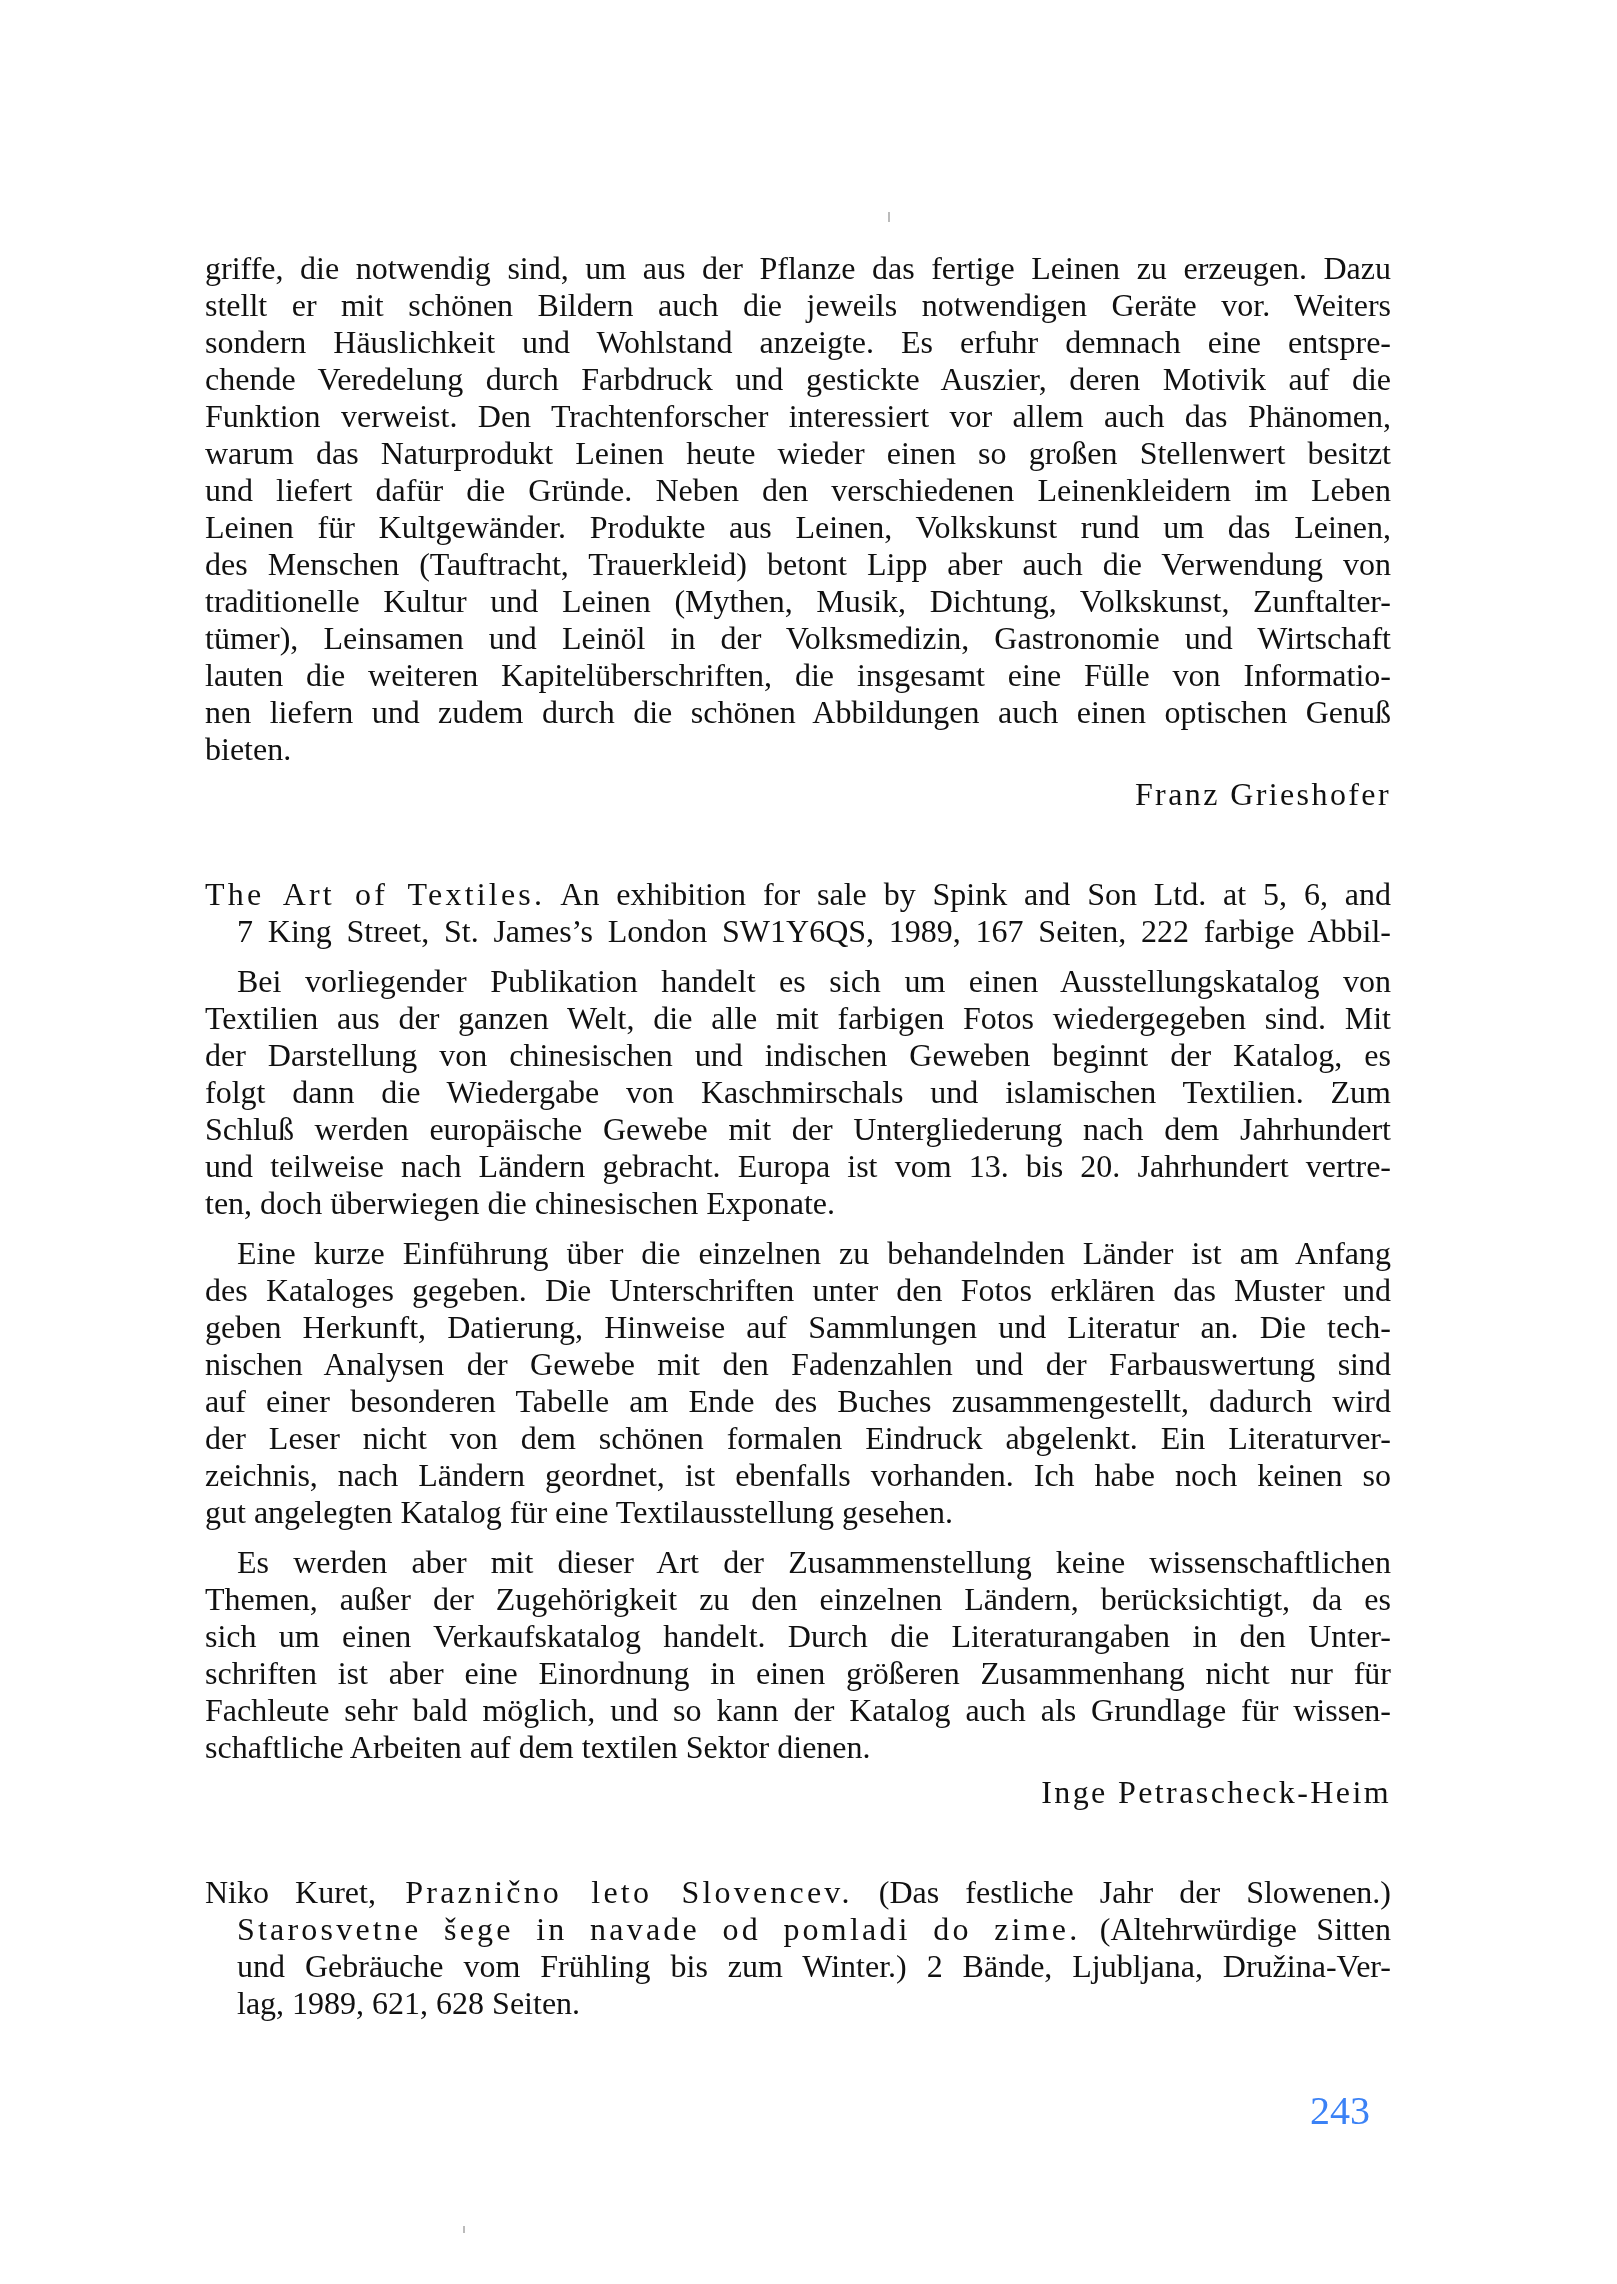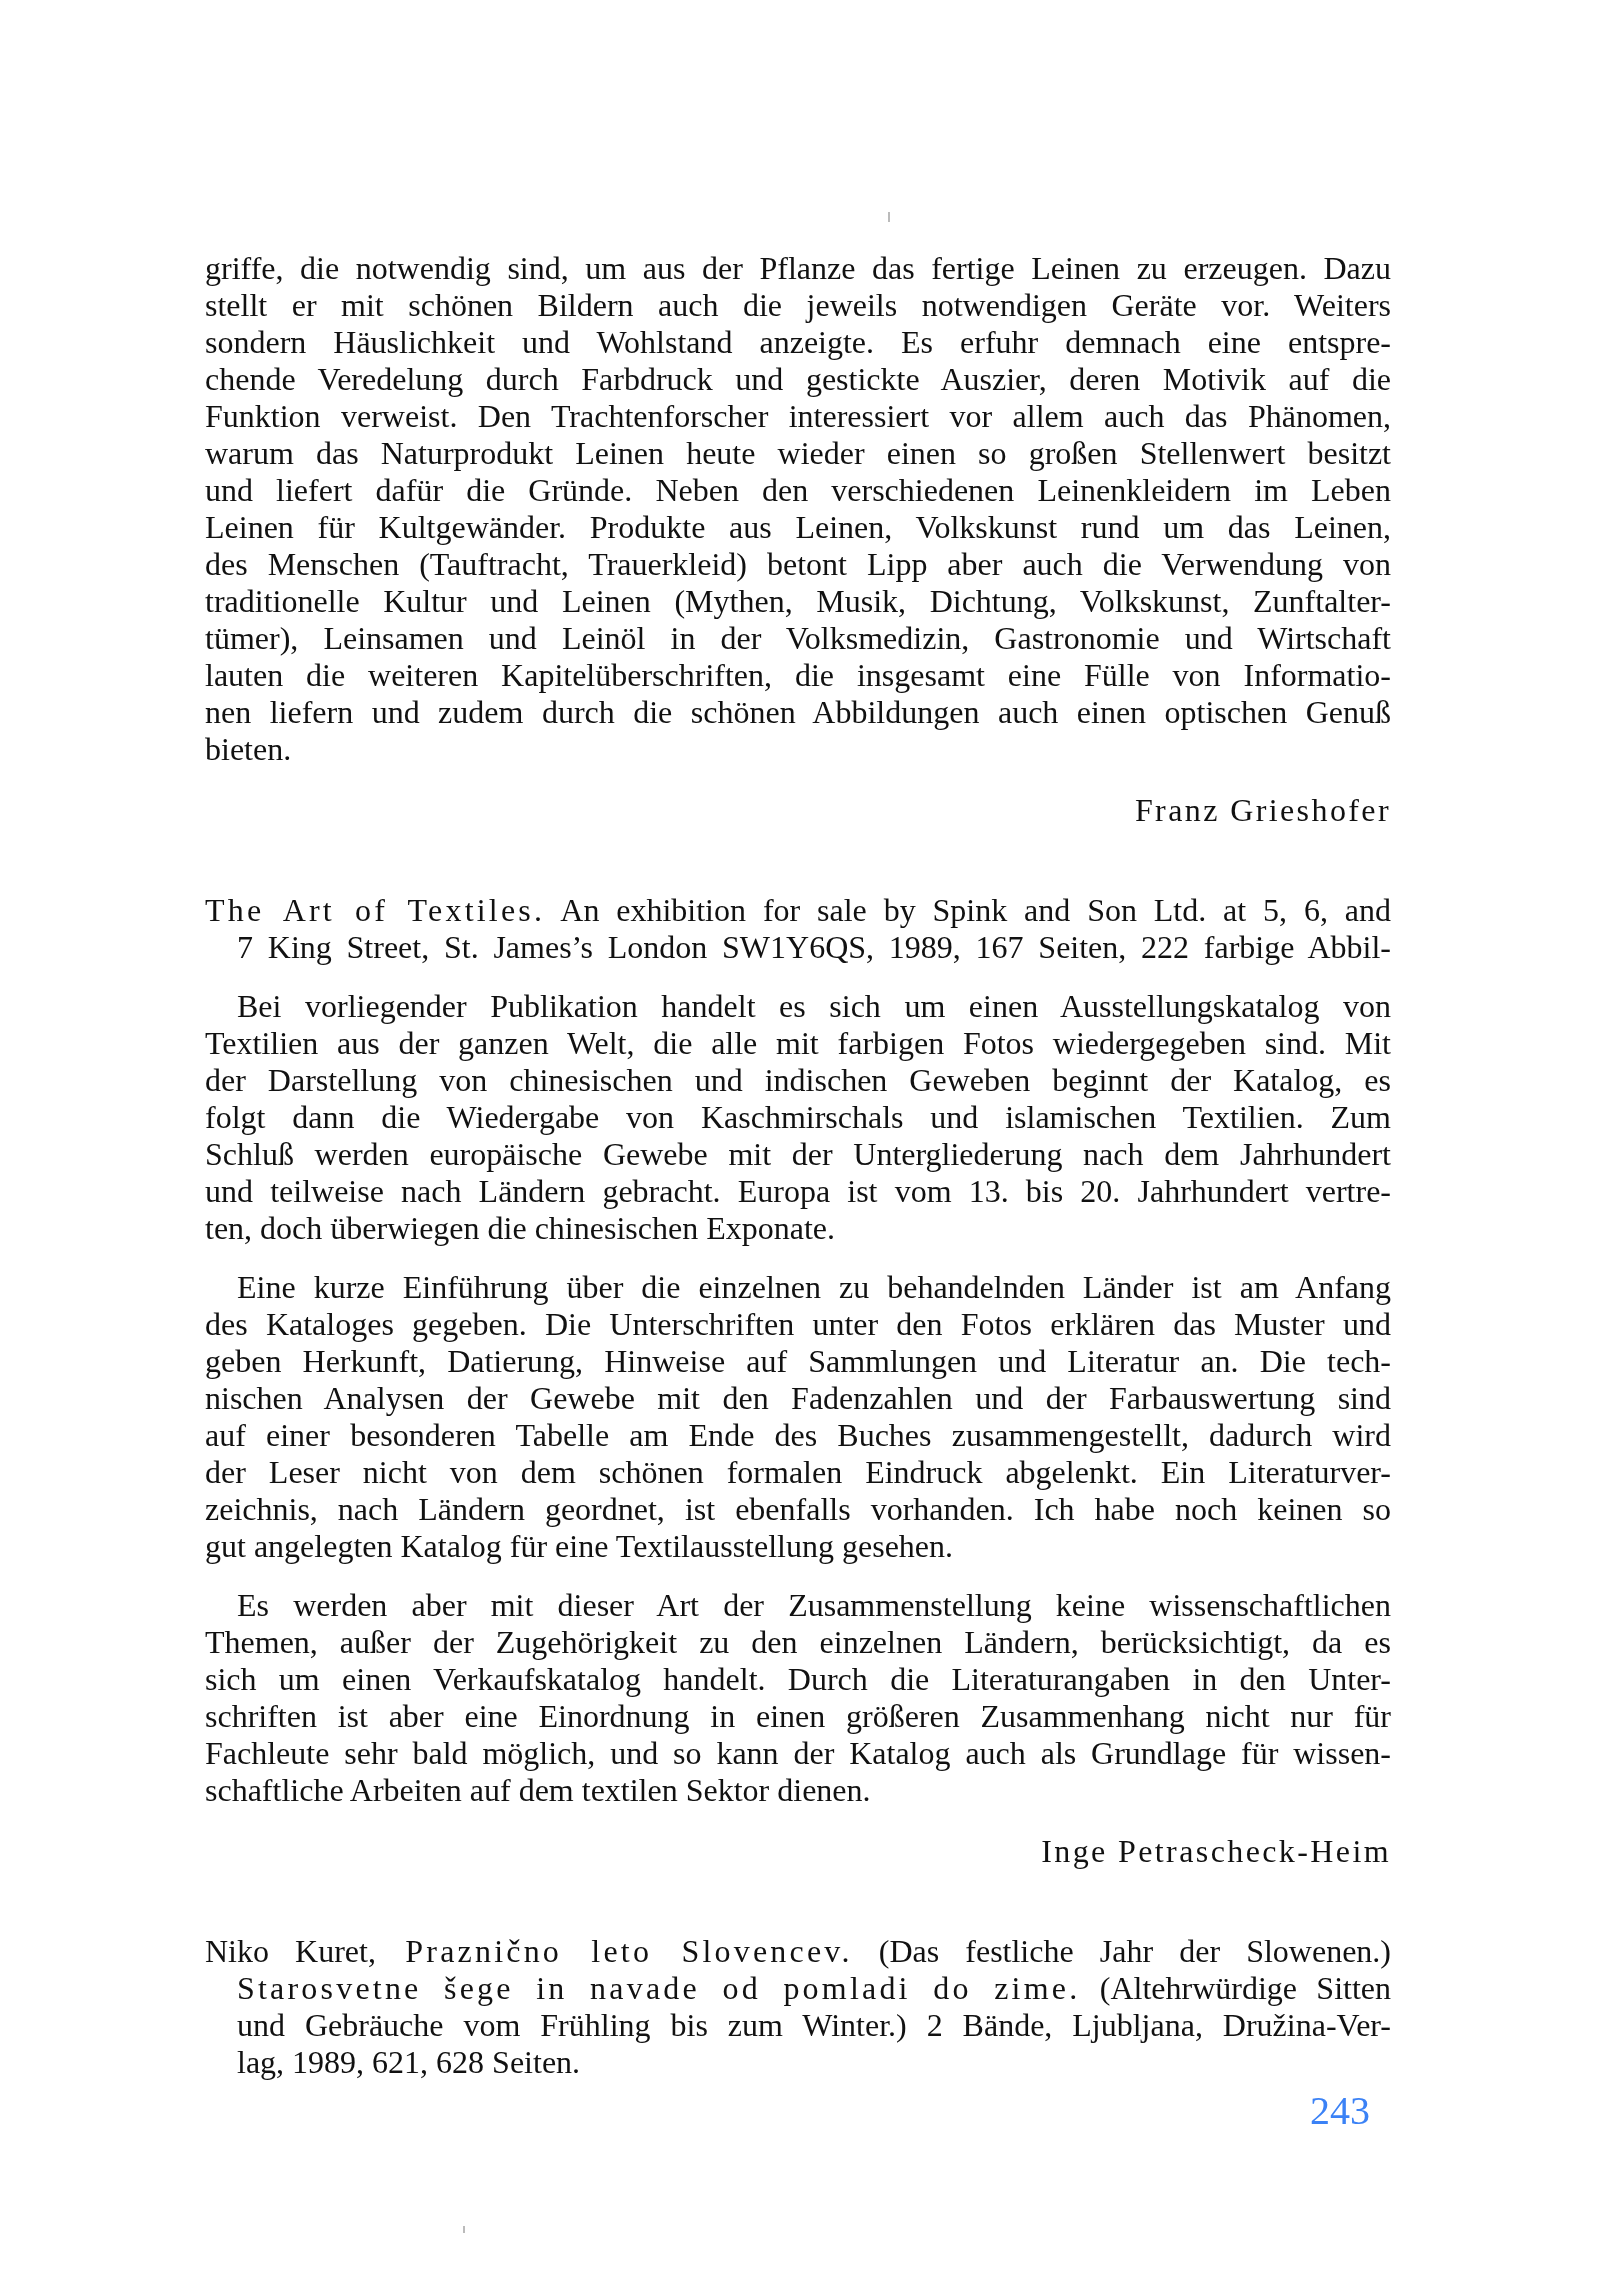--- a/index.html
+++ b/index.html
@@ -27,31 +27,30 @@
     white-space: nowrap;
     text-align: justify;
     text-align-last: justify;
     height: 37px;
   }
   .line.last {
     text-align-last: left;
   }
   .indent {
     padding-left: 32px;
-    margin-top: 9px;
   }
   .hang {
     padding-left: 32px;
   }
   .signature {
     font-size: 32px;
     line-height: 37px;
     text-align: right;
     letter-spacing: 2.4px;
-    margin-top: 24px;
+    margin-top: 8px;
     font-family: Liberation Serif, serif;
   }
   .spaced {
     letter-spacing: 3.2px;
   }
   .bold {
     font-weight: normal;
   }
   .gap-large { height: 63px; }
   .gap-para { height: 13px; }

